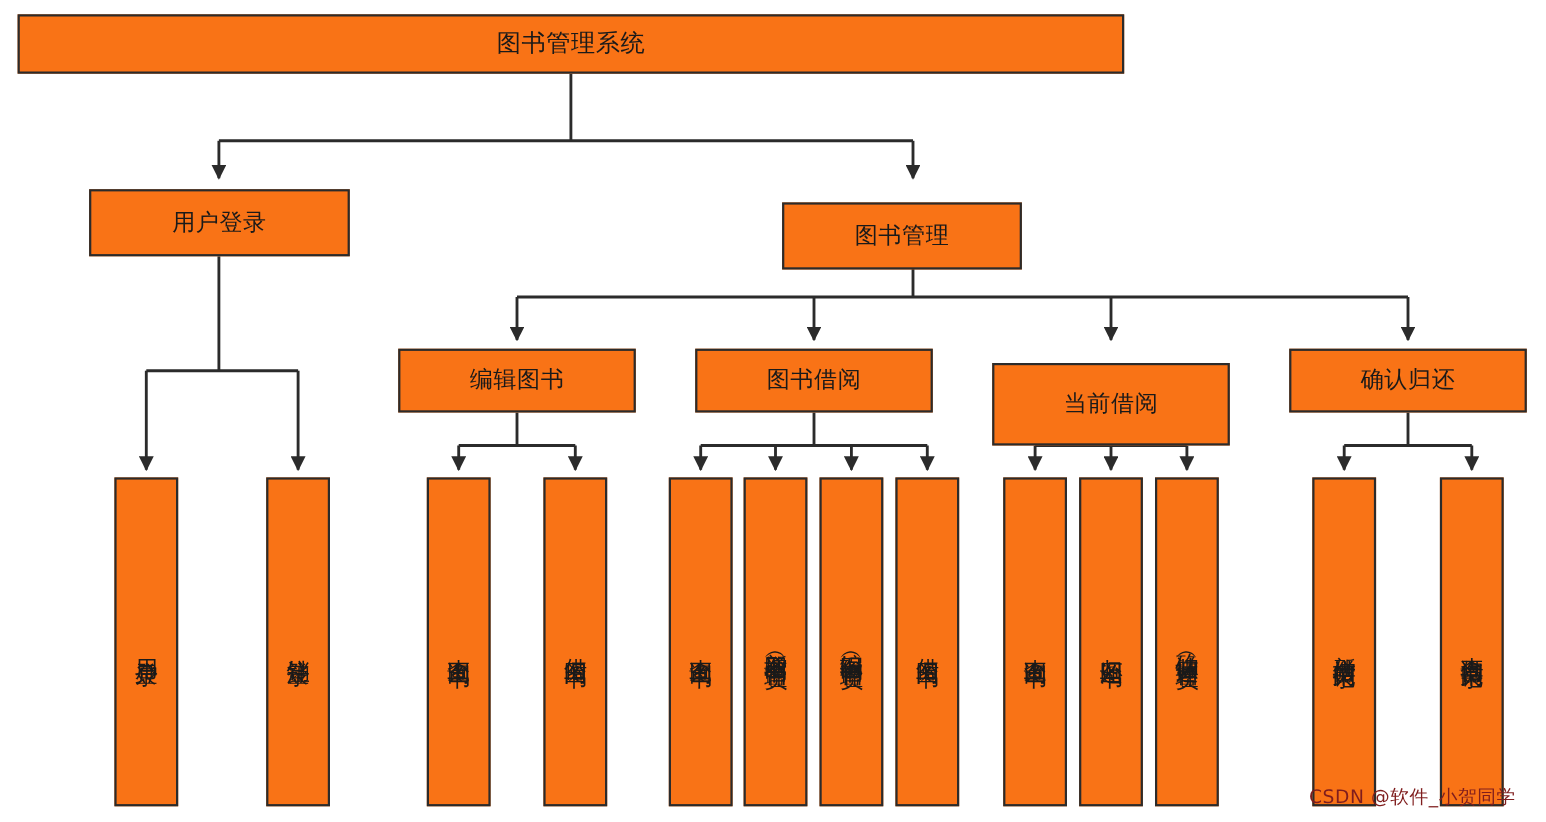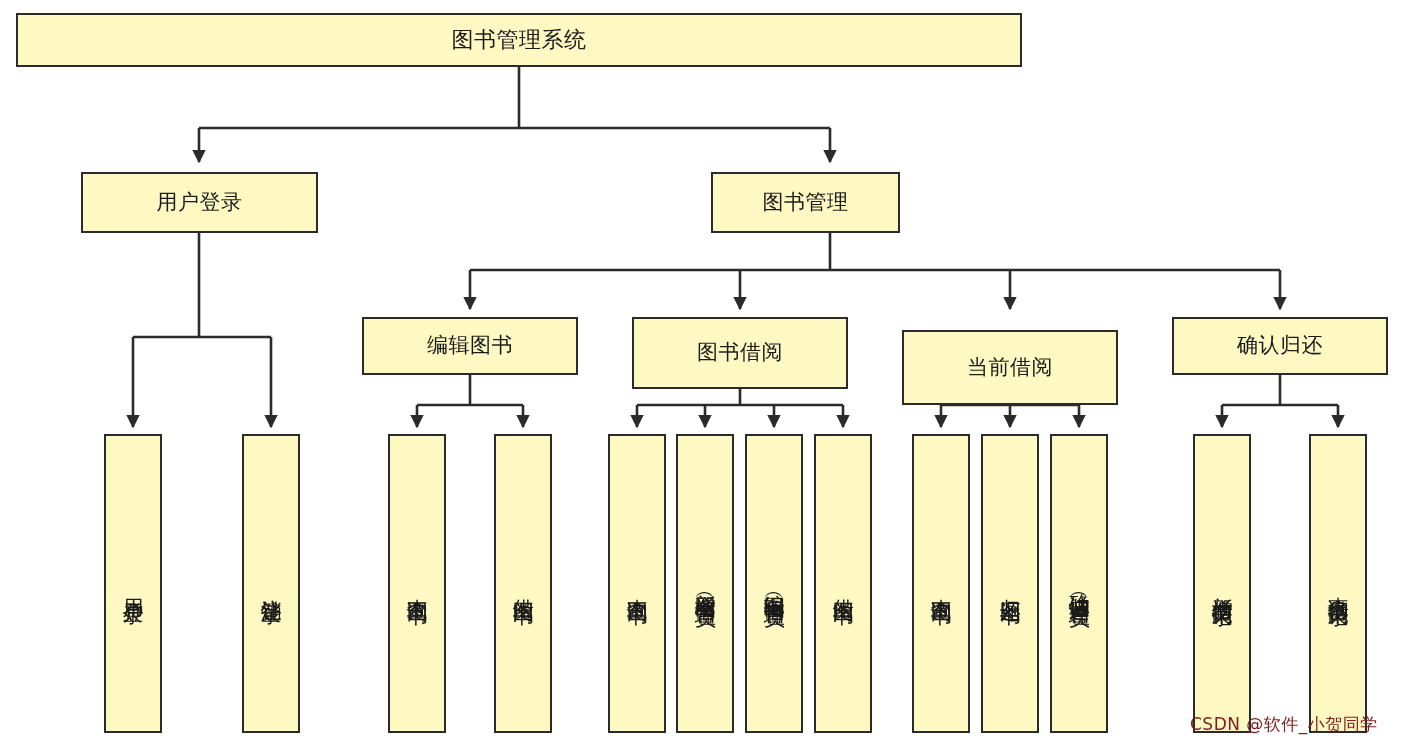--- a/index.html
+++ b/index.html
@@ -23,21 +23,21 @@
     left: 0;
     top: 0;
     width: 1405px;
     height: 747px;
     pointer-events: none;
   }
   .node {
     position: absolute;
     box-sizing: border-box;
     border: 2.5px solid #2b2b2b;
-    background: #fef9c3;
+    background: #f97316;
     display: flex;
     align-items: center;
     justify-content: center;
     color: #1a1a1a;
   }
   .node.horiz {
     font-size: 21px;
     letter-spacing: 0.5px;
     line-height: 1.2;
   }
@@ -118,24 +118,24 @@
       <path d="M 1280 375 L 1280 405"></path>
       <path d="M 1222 405 L 1338 405"></path>
       <path d="M 1222 405 L 1222 427" marker-end="url(#arrow)"></path>
       <path d="M 1338 405 L 1338 427" marker-end="url(#arrow)"></path>
     </g>
   </svg>
 
   <div class="node horiz root" style="left:16px; top:13px; width:1006px; height:54px;">图书管理系统</div>
 
   <div class="node horiz" style="left:81px; top:172px; width:237px; height:61px;">用户登录</div>
-  <div class="node horiz" style="left:711px; top:172px; width:189px; height:61px;">图书管理</div>
+  <div class="node horiz" style="left:711px; top:184px; width:218px; height:61px;">图书管理</div>
 
   <div class="node horiz" style="left:362px; top:317px; width:216px; height:58px;">编辑图书</div>
-  <div class="node horiz" style="left:632px; top:317px; width:216px; height:72px;">图书借阅</div>
+  <div class="node horiz" style="left:632px; top:317px; width:216px; height:58px;">图书借阅</div>
   <div class="node horiz" style="left:902px; top:330px; width:216px; height:75px;">当前借阅</div>
   <div class="node horiz" style="left:1172px; top:317px; width:216px; height:58px;">确认归还</div>
 
   <div class="node vert" style="left:104px; top:434px; width:58px; height:299px;">
     <span class="vtext">用户登录</span>
   </div>
   <div class="node vert" style="left:242px; top:434px; width:58px; height:299px;">
     <span class="vtext">注销登录</span>
   </div>
 

